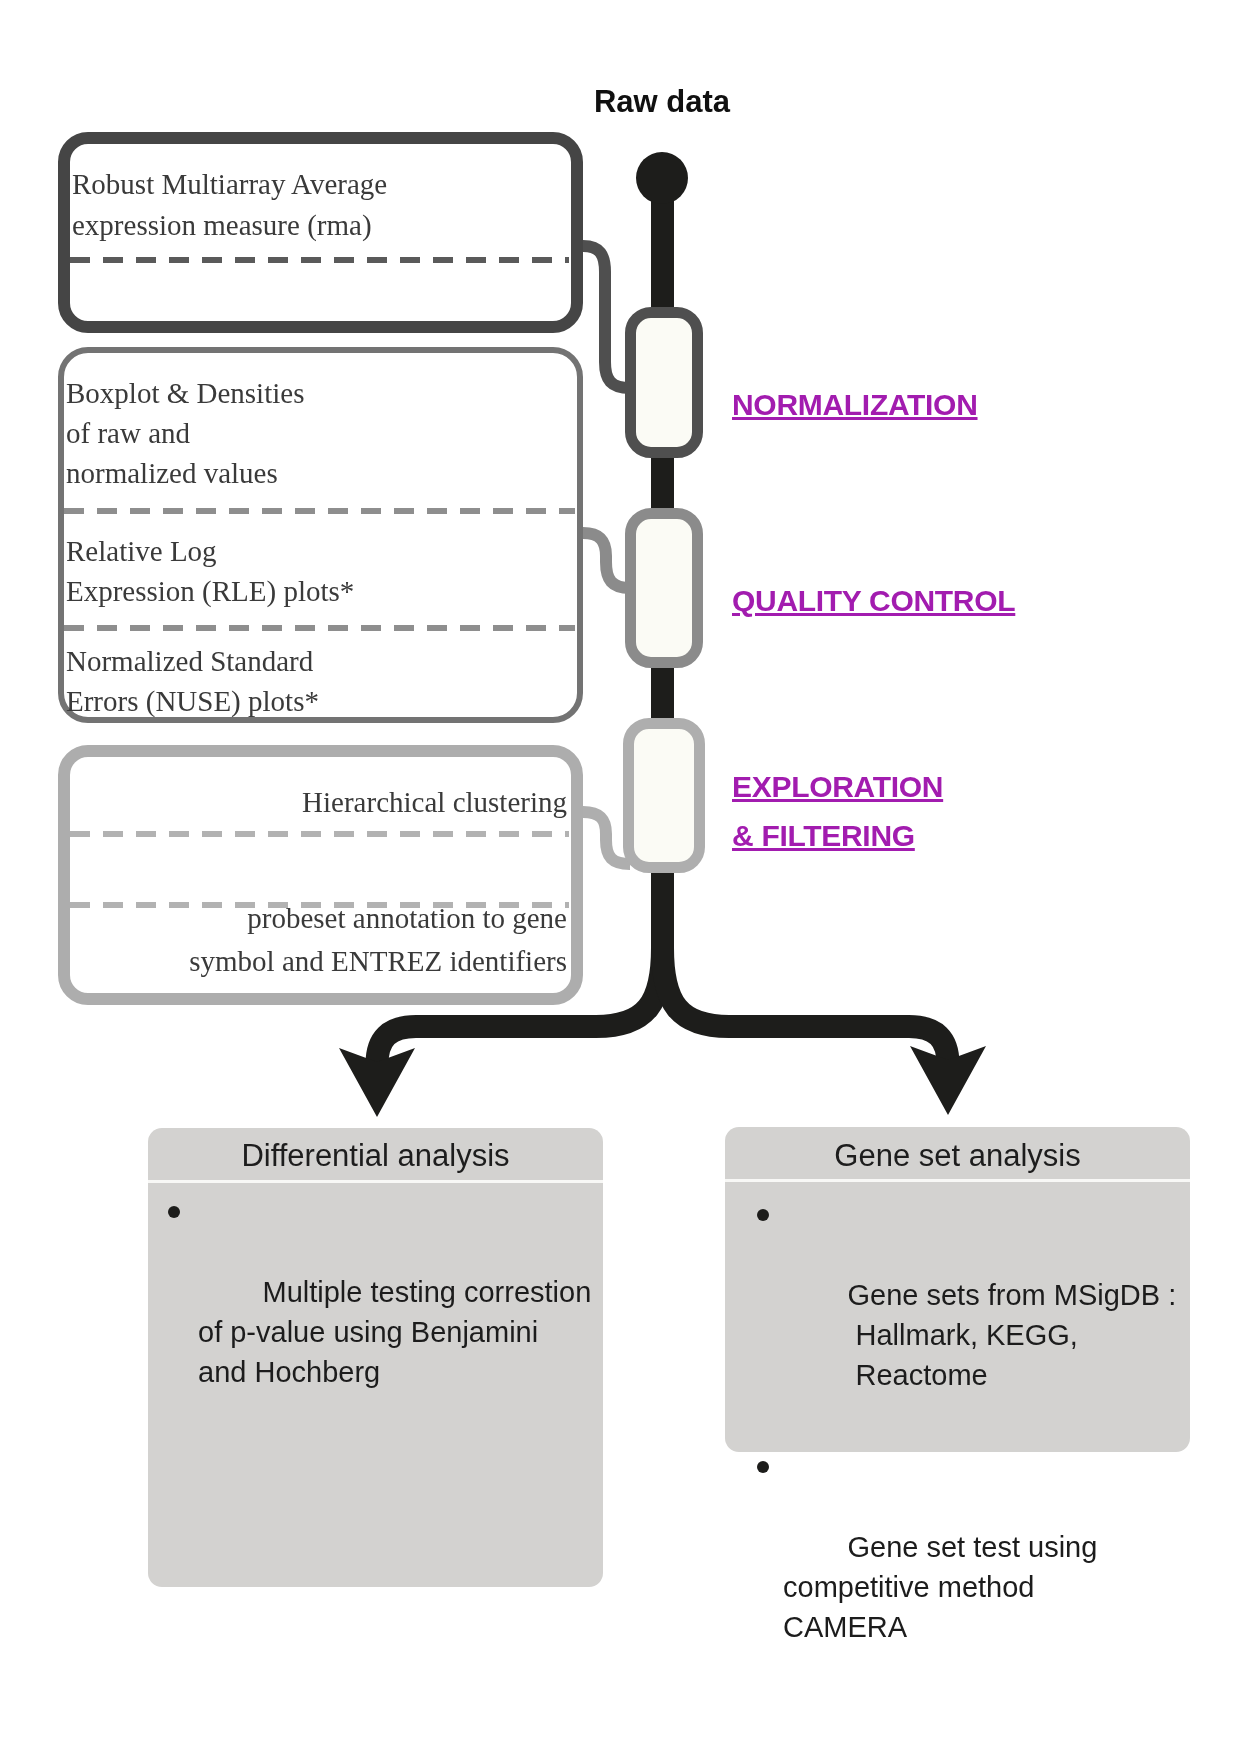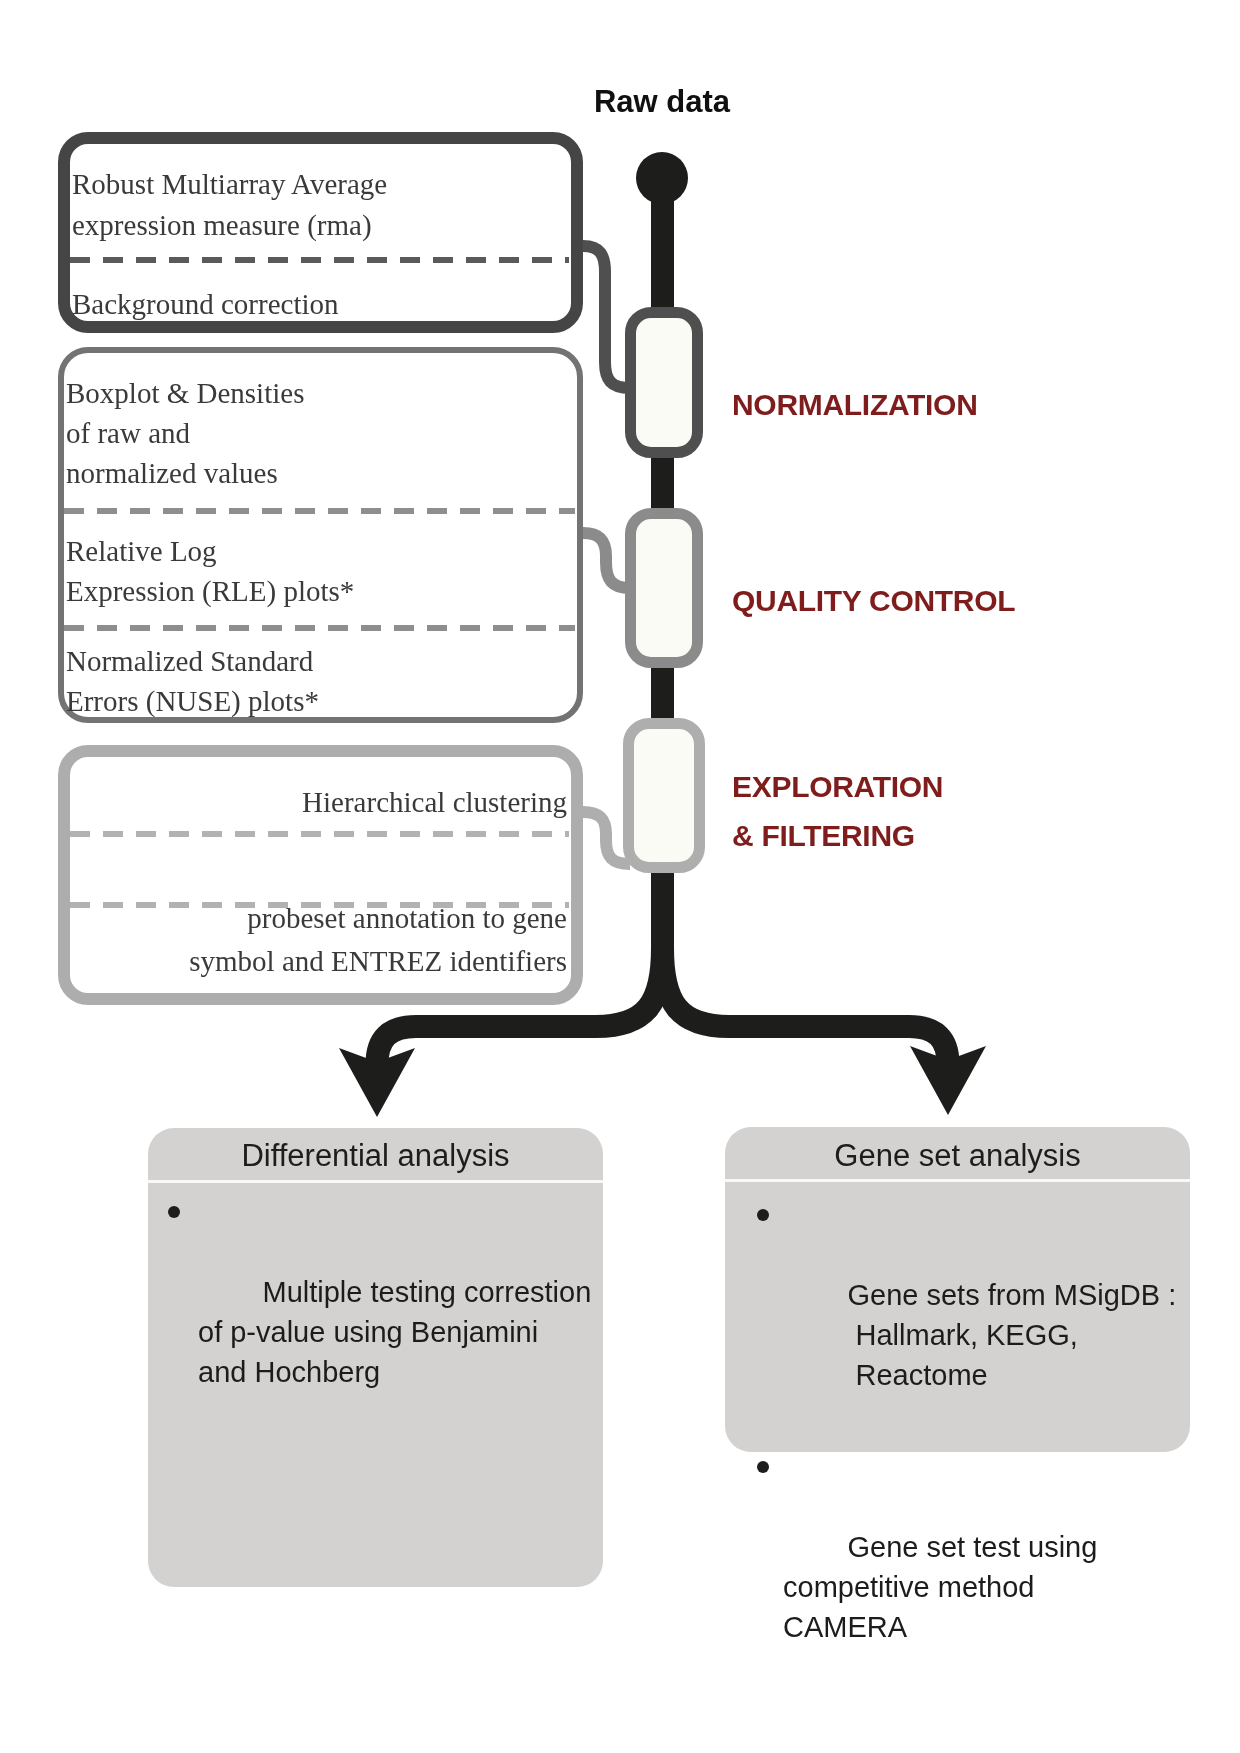--- a/index.html
+++ b/index.html
@@ -22,27 +22,27 @@
   #box3{top:745px;height:260px;border:12px solid #adadad;text-align:right;}
   #box2 .item{line-height:40px;}
   #box3 .item{line-height:43px;}
 
   
   .node{position:absolute;box-sizing:border-box;border-radius:26px;background:#fbfbf5;z-index:1;}
   #node1{left:625px;top:307px;width:78px;height:151px;border:11px solid #4f4f4f;}
   #node2{left:625px;top:508px;width:78px;height:160px;border:11px solid #8b8b8b;}
   #node3{left:623px;top:718px;width:82px;height:155px;border:11px solid #aeaeae;}
 
-  .stage-label{position:absolute;left:732px;color:#7f1d1d;font-weight:bold;
-               font-size:30px;line-height:49px;letter-spacing:-0.3px;white-space:pre-wrap;z-index:1;}
+  .stage-label{position:absolute;left:732px;color:#a21caf;font-weight:bold;
+               font-size:30px;line-height:49px;letter-spacing:-0.3px;white-space:pre-wrap;z-index:1;text-decoration:underline;}
   #raw-data{position:absolute;left:522px;top:84px;width:280px;text-align:center;
             color:#101010;font-weight:bold;font-size:31px;white-space:nowrap;z-index:1;}
 
   
-  .panel{position:absolute;box-sizing:border-box;background:#d3d2d0;border-radius:26px;z-index:1;}
+  .panel{position:absolute;box-sizing:border-box;background:#d3d2d0;border-radius:14px;z-index:1;}
   #panelL{left:148px;top:1128px;width:455px;height:459px;}
   #panelR{left:725px;top:1127px;width:465px;height:325px;}
   .panel h2{position:absolute;left:0;right:0;margin:0;text-align:center;
             font-size:31px;font-weight:normal;color:#1d1d1d;}
   #panelL h2{top:10px;} #panelR h2{top:11px;}
   .panel .sep{position:absolute;left:0;right:0;border-top:3px solid #f8f8f6;}
   #panelL .sep{top:52px;} #panelR .sep{top:52px;}
   .bullets{position:absolute;right:6px;}
   #panelL .bullets{left:2px;top:64px;}
   #panelR .bullets{left:15px;top:68px;}
@@ -73,21 +73,20 @@
     <path d="M 583 533 C 601 533 606 542 606 556 L 606 562 C 606 580 612 588 630 588" stroke="#8b8b8b" stroke-width="12" fill="none"></path>
     <path d="M 583 812 C 601 812 606 820 606 834 L 606 840 C 606 857 612 864 630 864" stroke="#aeaeae" stroke-width="12" fill="none"></path>
   </svg>
 
   <div id="raw-data">Raw data</div>
 
   <div id="box1" class="stepbox">
     <div class="item" style="top:20px;">Robust Multiarray Average
 expression measure (rma)</div>
     <div class="dash d1" style="top:113px;"></div>
-    <div class="item" style="top:140px;">Background correction</div>
   </div>
 
   <div id="box2" class="stepbox">
     <div class="item" style="top:20px;">Boxplot &amp; Densities
 of raw and
 normalized values</div>
     <div class="dash d2" style="top:155px;"></div>
     <div class="item" style="top:178px;">Relative Log
 Expression (RLE) plots*</div>
     <div class="dash d2" style="top:272px;"></div>

